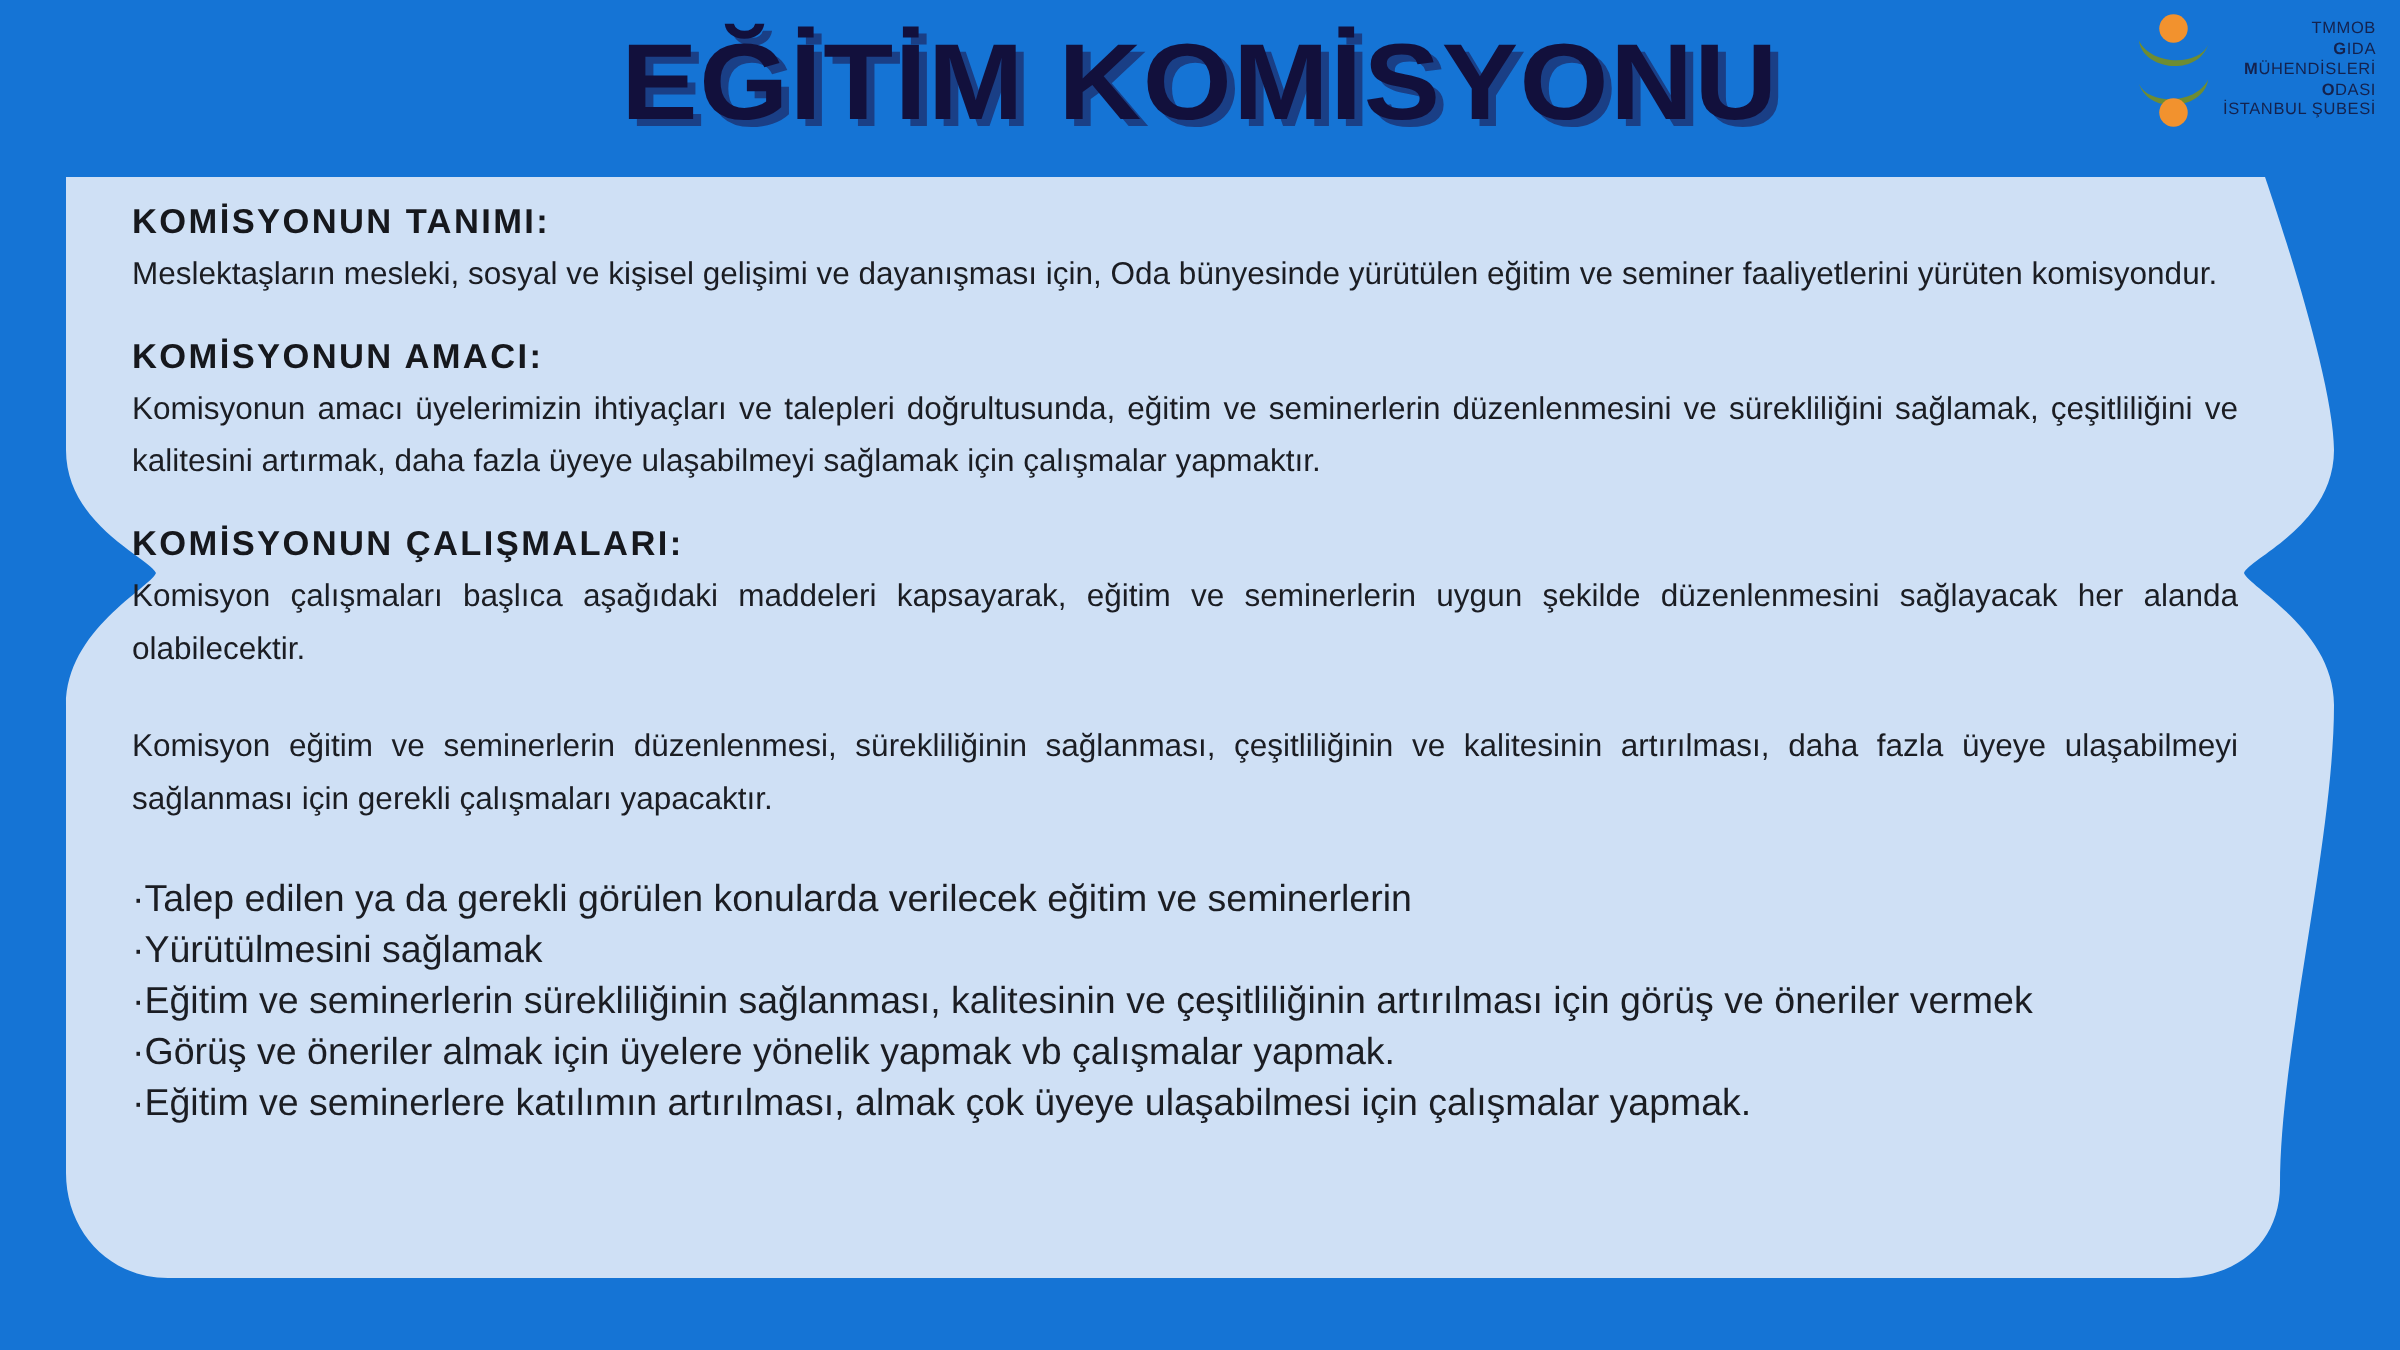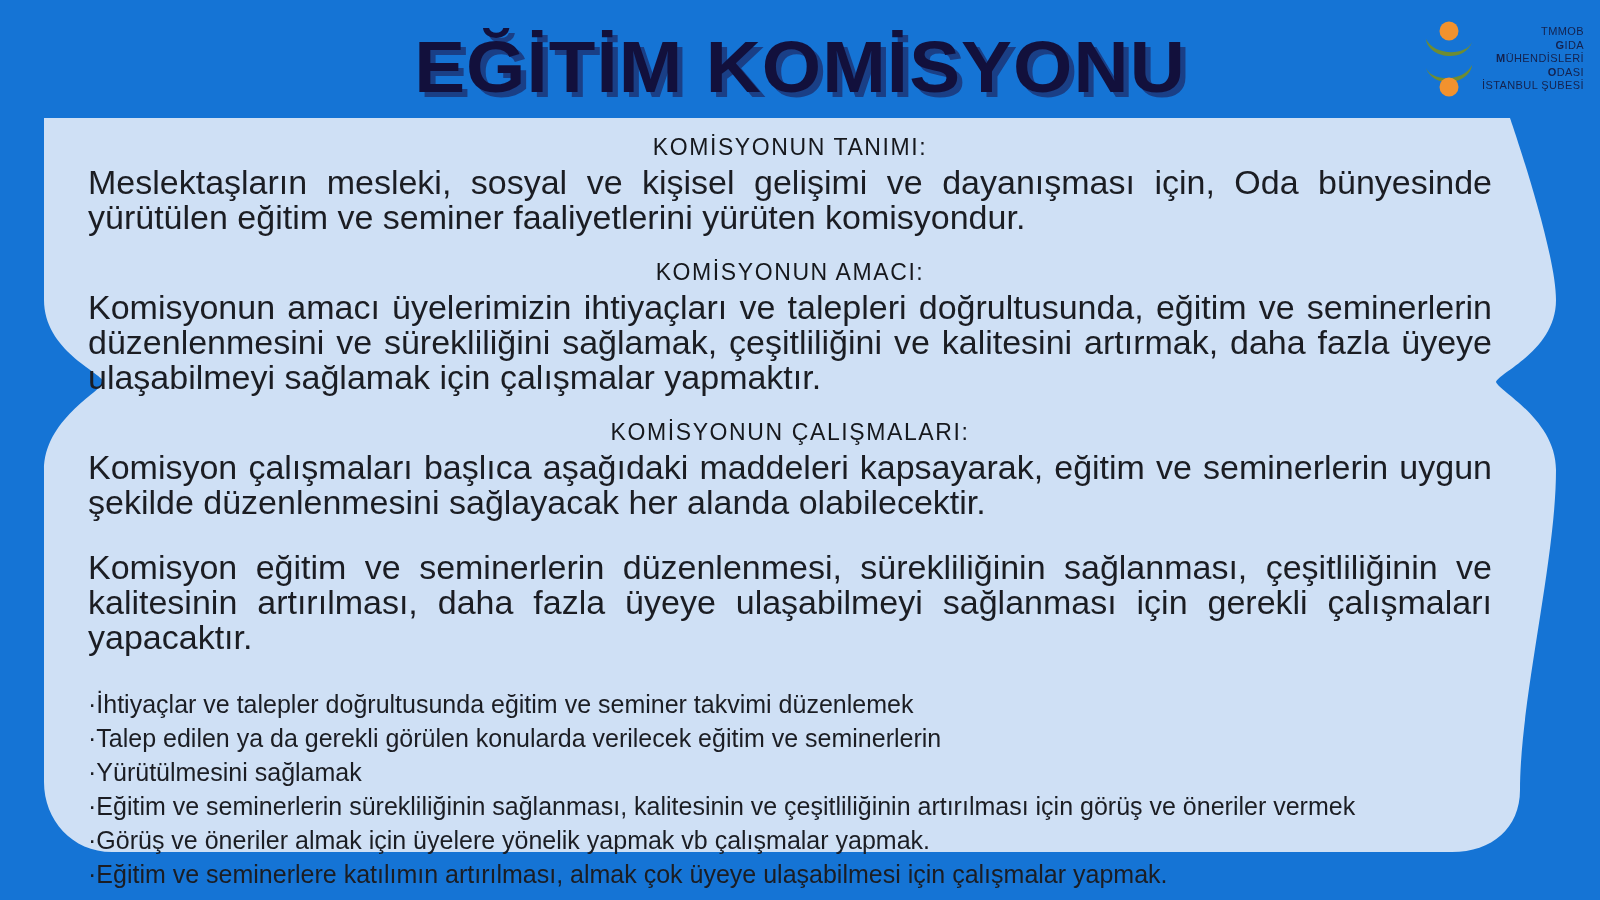--- a/index.html
+++ b/index.html
@@ -17,21 +17,21 @@
     width: 1600px;
     height: 900px;
     overflow: hidden;
     background: #1574D5;
   }
 
   
   .header {
     position: absolute;
     left: 0;
-    top: 12px;
+    top: 0;
     width: 1600px;
     height: 112px;
     z-index: 5;
   }
 
   .slide-title {
     position: absolute;
     left: 0;
     top: 14px;
     width: 1600px;
@@ -109,33 +109,32 @@
 
   .section {
     margin: 0 0 22px 0;
   }
   .section:last-child {
     margin-bottom: 0;
   }
 
   .section-heading {
     font-family: "Liberation Sans", sans-serif;
-    font-weight: normal;
+    font-weight: bold;
     font-size: 23px;
     line-height: 30px;
     letter-spacing: 1.6px;
     color: #16181d;
     margin: 0 0 3px 0;
-    text-align: center;
   }
 
   .para {
     font-family: "Liberation Sans", sans-serif;
     font-weight: normal;
-    font-size: 34px;
+    font-size: 21px;
     line-height: 35px;
     color: #1b1d23;
     margin: 0;
     text-align: justify;
     text-justify: inter-word;
   }
   .para.spaced {
     margin-top: 30px;
   }
 
@@ -209,21 +208,20 @@
       <h2 class="section-heading">KOMİSYONUN AMACI:</h2>
       <p class="para">Komisyonun amacı üyelerimizin ihtiyaçları ve talepleri doğrultusunda, eğitim ve seminerlerin düzenlenmesini ve sürekliliğini sağlamak, çeşitliliğini ve kalitesini artırmak, daha fazla üyeye ulaşabilmeyi sağlamak için çalışmalar yapmaktır.</p>
     </div>
 
     <div class="section">
       <h2 class="section-heading">KOMİSYONUN ÇALIŞMALARI:</h2>
       <p class="para">Komisyon çalışmaları başlıca aşağıdaki maddeleri kapsayarak, eğitim ve seminerlerin uygun şekilde düzenlenmesini sağlayacak her alanda olabilecektir.</p>
       <p class="para spaced">Komisyon eğitim ve seminerlerin düzenlenmesi, sürekliliğinin sağlanması, çeşitliliğinin ve kalitesinin artırılması, daha fazla üyeye ulaşabilmeyi sağlanması için gerekli çalışmaları yapacaktır.</p>
 
       <ul class="bullets">
-        <li class="bullet"><span>·</span><span>İhtiyaçlar ve talepler doğrultusunda eğitim ve seminer takvimi düzenlemek</span></li>
         <li class="bullet"><span>·</span><span>Talep edilen ya da gerekli görülen konularda verilecek eğitim ve seminerlerin</span></li>
         <li class="bullet"><span>·</span><span>Yürütülmesini sağlamak</span></li>
         <li class="bullet"><span>·</span><span>Eğitim ve seminerlerin sürekliliğinin sağlanması, kalitesinin ve çeşitliliğinin artırılması için görüş ve öneriler vermek</span></li>
         <li class="bullet"><span>·</span><span>Görüş ve öneriler almak için üyelere yönelik yapmak vb çalışmalar yapmak.</span></li>
         <li class="bullet"><span>·</span><span>Eğitim ve seminerlere katılımın artırılması, almak çok üyeye ulaşabilmesi için çalışmalar yapmak.</span></li>
       </ul>
     </div>
 
   </div>
 </div>

